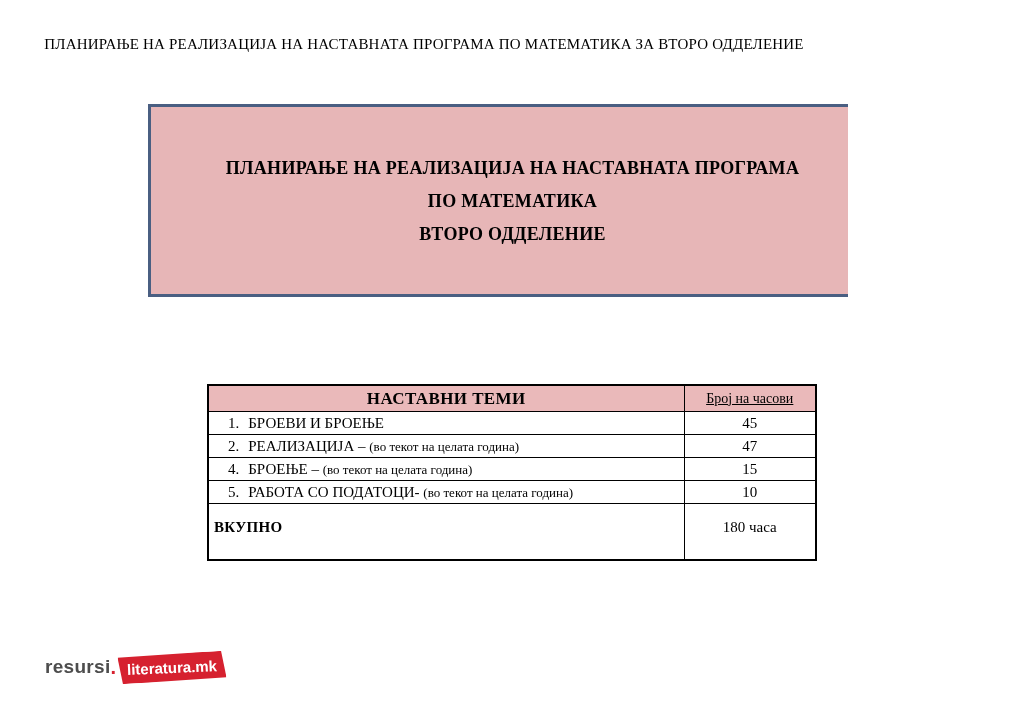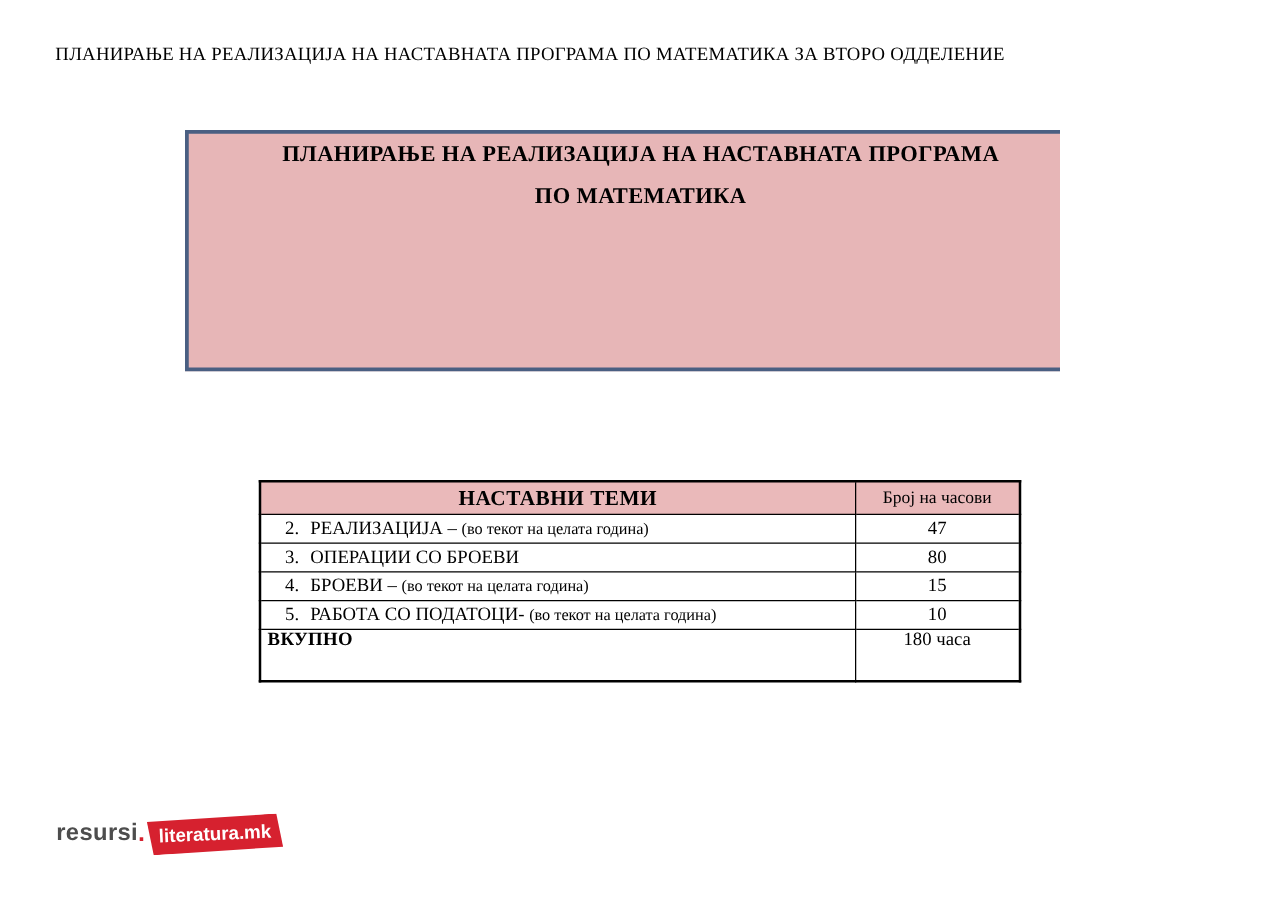--- a/index.html
+++ b/index.html
@@ -33,20 +33,21 @@
   .title-box {
     position: absolute;
     left: 148px;
     top: 104px;
     width: 729px;
     height: 193px;
     box-sizing: border-box;
     border: 3px solid var(--box-border, #4a5f82);
     background: var(--box-pink, #e7b6b7);
     text-align: center;
+    padding-top: 45px;
   }
   .title-box .line {
     font-weight: bold;
     font-size: 18px;
     line-height: 33px;
     letter-spacing: 0.3px;
   }
 
   
   .topics-table {
@@ -72,20 +73,21 @@
   }
   .topics-table th.h-topics {
     font-size: 17px;
     font-weight: bold;
     text-align: center;
     letter-spacing: 0.4px;
   }
   .topics-table th.h-hours {
     font-size: 14px;
     text-align: center;
+    text-decoration: underline;
   }
   .topics-table td.topic-cell {
     height: 22px;
     font-size: 15px;
     text-align: left;
     vertical-align: middle;
     padding-left: 5px;
   }
   .topics-table td.hours-cell {
     font-size: 15px;
@@ -94,21 +96,21 @@
   }
   .num {
     display: inline-block;
     margin-left: 14px;
     margin-right: 9px;
   }
   .note { font-size: 13px; }
   .topics-table tr.total-row td {
     height: 40px;
     vertical-align: top;
-    padding-top: 0;
+    padding-top: 15px;
   }
   .topics-table tr.total-row td.topic-cell .total-label {
     font-weight: bold;
     letter-spacing: 0.3px;
   }
 
   
   .logo {
     position: absolute;
     left: 45px;
@@ -147,44 +149,45 @@
 </head>
 <body>
 
 <div class="page">
 
   <div class="doc-header">ПЛАНИРАЊЕ НА РЕАЛИЗАЦИЈА НА НАСТАВНАТА ПРОГРАМА ПО МАТЕМАТИКА ЗА ВТОРО ОДДЕЛЕНИЕ</div>
 
   <div class="title-box">
     <div class="line">ПЛАНИРАЊЕ НА РЕАЛИЗАЦИЈА НА НАСТАВНАТА ПРОГРАМА</div>
     <div class="line">ПО МАТЕМАТИКА</div>
+    <div class="line">ВТОРО ОДДЕЛЕНИЕ</div>
   </div>
 
   <table class="topics-table">
     <colgroup>
       <col class="c-topic">
       <col class="c-hours">
     </colgroup>
     <thead>
       <tr>
         <th class="h-topics">НАСТАВНИ ТЕМИ</th>
         <th class="h-hours">Број на часови</th>
       </tr>
     </thead>
     <tbody>
       <tr>
+        <td class="topic-cell"><span class="num">1.</span><span>БРОЕВИ И БРОЕЊЕ</span> <span class="note"></span></td>
+        <td class="hours-cell">45</td>
+      </tr>
+      <tr>
         <td class="topic-cell"><span class="num">2.</span><span>РЕАЛИЗАЦИЈА –</span> <span class="note">(во текот на целата година)</span></td>
         <td class="hours-cell">47</td>
       </tr>
       <tr>
-        <td class="topic-cell"><span class="num">3.</span><span>ОПЕРАЦИИ СО БРОЕВИ</span> <span class="note"></span></td>
-        <td class="hours-cell">80</td>
-      </tr>
-      <tr>
-        <td class="topic-cell"><span class="num">4.</span><span>БРОЕВИ –</span> <span class="note">(во текот на целата година)</span></td>
+        <td class="topic-cell"><span class="num">4.</span><span>БРОЕЊЕ –</span> <span class="note">(во текот на целата година)</span></td>
         <td class="hours-cell">15</td>
       </tr>
       <tr>
         <td class="topic-cell"><span class="num">5.</span><span>РАБОТА СО ПОДАТОЦИ-</span> <span class="note">(во текот на целата година)</span></td>
         <td class="hours-cell">10</td>
       </tr>
       <tr class="total-row">
         <td class="topic-cell"><span class="total-label">ВКУПНО</span></td>
         <td class="hours-cell">180 часа</td>
       </tr>

